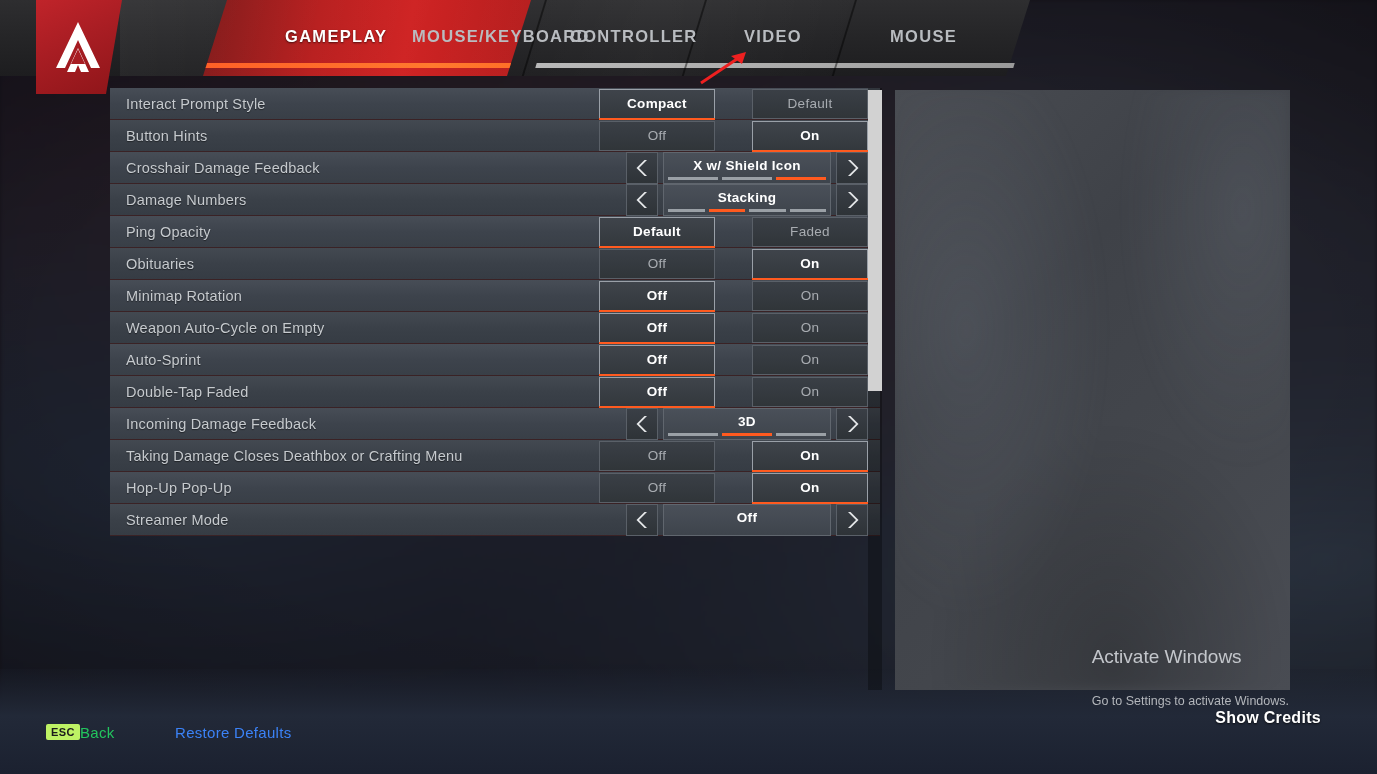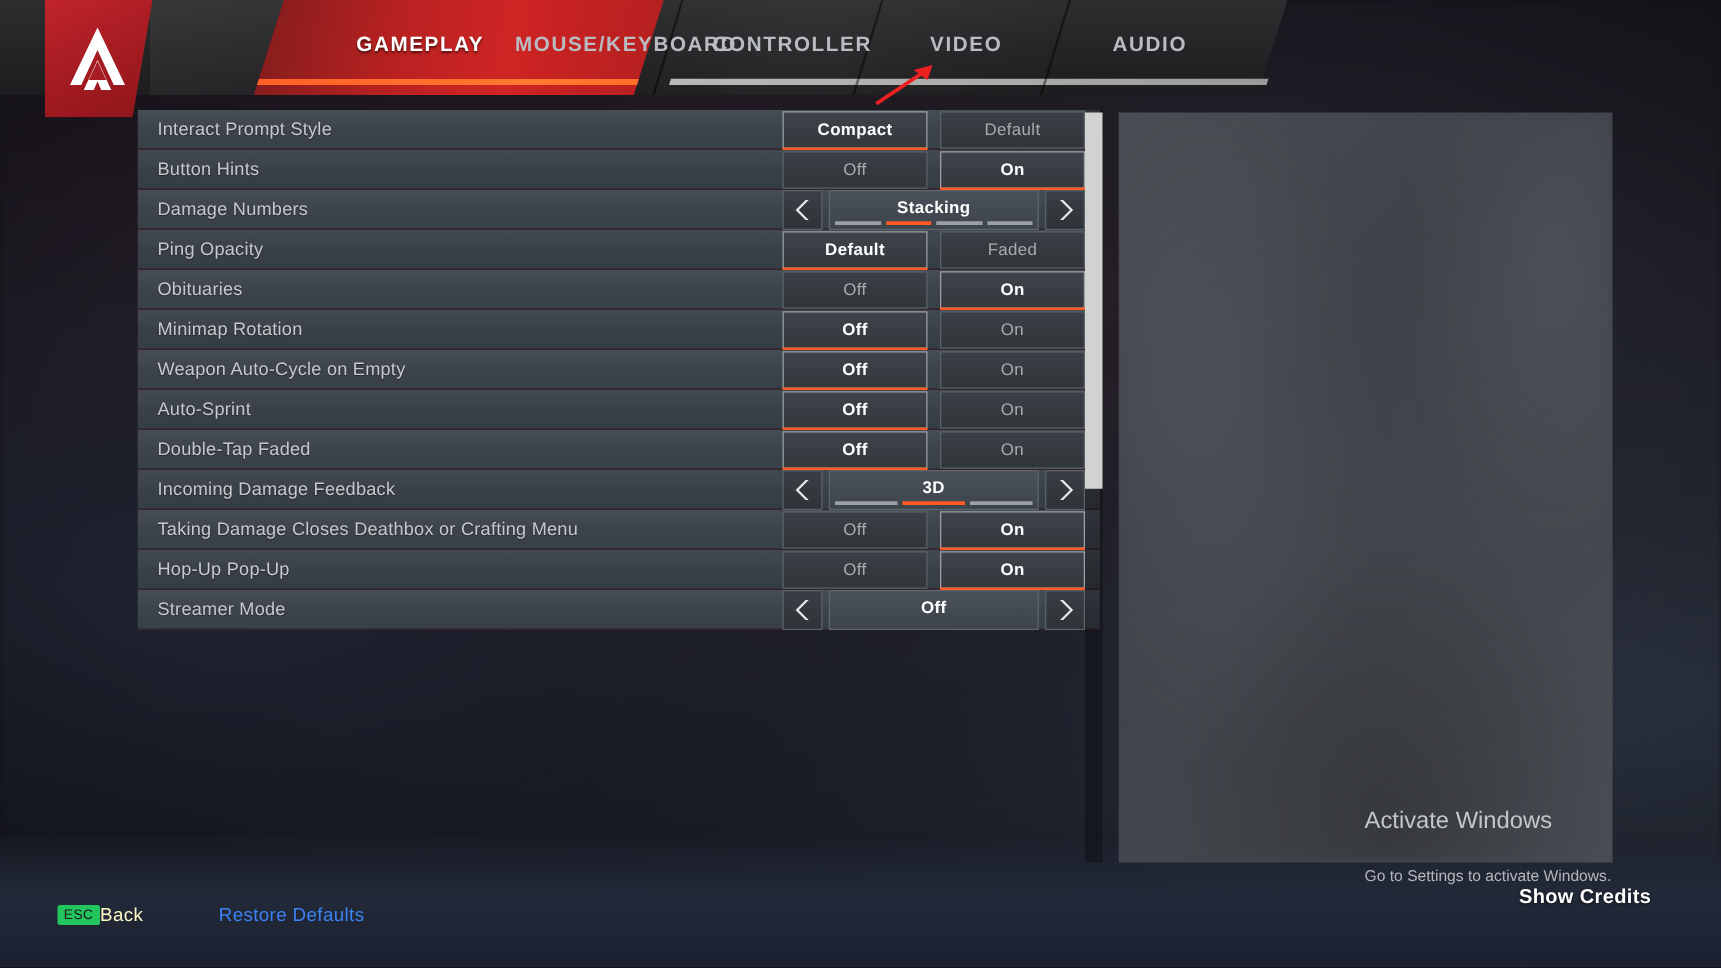--- a/index.html
+++ b/index.html
@@ -74,21 +74,21 @@
   
   #panel{ position:absolute; left:110px; top:88px; width:770px; height:602px;
     z-index:2; overflow:hidden; }
   .row{ position:relative; height:32px; display:flex; align-items:center;
     background:linear-gradient(180deg,#474d56 0%,#3d434c 52%,#393f47 100%);
     border-bottom:1px solid #3a2225; }
   .row:nth-child(even){ background:linear-gradient(180deg,#434951 0%,#3a4048 52%,#363c44 100%); }
   .row .label{ padding-left:16px; font-size:14.5px; color:#c6cace;
     letter-spacing:.2px; white-space:nowrap; text-shadow:0 1px 1px rgba(0,0,0,.45); }
   .row .ctrl{ position:absolute; right:12px; top:50%; transform:translateY(-50%);
-    display:flex; align-items:flex-start; }
+    display:flex; align-items:flex-start;gap:27px; }
 
   
   .tgl{ position:relative; width:116px; height:30px; margin-left:10px;
     background:linear-gradient(180deg,#3a3f46 0%,#303539 100%);
     border:1px solid #5a6068; display:flex; align-items:center; justify-content:center;
     font-size:13.5px; color:#a8acb1; letter-spacing:.3px; }
   .tgl.sel{ border-color:#9aa0a8; color:#ffffff; font-weight:bold;
     background:linear-gradient(180deg,#3f444b 0%,#33383d 100%); }
   .tgl.sel:after{ content:""; position:absolute; left:-1px; right:-1px; bottom:-3px;
     height:3px; background:#ff5a1f; }
@@ -121,24 +121,24 @@
   #preview .pv1{ position:absolute; inset:0;
     background:
       radial-gradient(60% 80% at 18% 40%, rgba(140,150,165,.16) 0%, rgba(0,0,0,0) 60%),
       radial-gradient(50% 70% at 88% 20%, rgba(150,160,175,.13) 0%, rgba(0,0,0,0) 62%),
       radial-gradient(70% 60% at 55% 95%, rgba(0,0,0,.22) 0%, rgba(0,0,0,0) 65%);
     filter:blur(6px); }
 
   
   #footer{ position:absolute; left:0; bottom:0; width:1377px; height:84px; z-index:5; }
   #esc{ position:absolute; left:46px; bottom:42px; transform:translateY(50%);
-    background:#22c55e; color:#1c1c1c; font-size:11px; font-weight:normal;
+    background:#bef264; color:#1c1c1c; font-size:11px; font-weight:bold;
     padding:2px 5px 2px 5px; border-radius:2px; letter-spacing:.4px; }
   #backlbl{ position:absolute; left:80px; bottom:42px; transform:translateY(50%);
-    font-size:15px; color:#fef9c3; letter-spacing:.3px; }
+    font-size:15px; color:#22c55e; letter-spacing:.3px; }
   #restore{ position:absolute; left:175px; bottom:42px; transform:translateY(50%);
     font-size:15px; color:#3b82f6; letter-spacing:.3px; }
   #credits{ position:absolute; right:56px; bottom:56px; transform:translateY(50%);
     font-size:16px; font-weight:bold; color:#ffffff; letter-spacing:.3px;
     text-shadow:0 1px 2px rgba(0,0,0,.7); }
 
   
   #wm{ position:absolute; right:88px; bottom:64px; text-align:left; z-index:4;
     color:#b9bcc0; pointer-events:none; }
   #wm .t1{ font-size:19px; color:#c3c6cb; line-height:22px; }
@@ -159,21 +159,21 @@
   <div class="sheen"></div>
   <div class="greyline"></div>
   <div class="sep" style="left:545px"></div>
   <div class="sep" style="left:705px"></div>
   <div class="sep" style="left:855px"></div>
 
   <div class="tablabel active" style="left:285px">GAMEPLAY</div>
   <div class="tablabel" style="left:412px">MOUSE/KEYBOARD</div>
   <div class="tablabel" style="left:570px">CONTROLLER</div>
   <div class="tablabel" style="left:744px">VIDEO</div>
-  <div class="tablabel" style="left:890px">AUDIO</div>
+  <div class="tablabel" style="left:890px">MOUSE</div>
 </div>
 
 <div id="logo">
   <svg width="56" height="58" viewBox="0 0 56 58">
     <path d="M28 4 L50 50 L41 50 L28 22 L15 50 L6 50 Z" fill="#ffffff"></path>
     <path d="M28 30 L39 54 L31 54 L28 47 L25 54 L17 54 Z" fill="#ffffff"></path>
     <path d="M28 31 L35 46 L21 46 Z" fill="#a81d23"></path>
   </svg>
 </div>
 
@@ -191,20 +191,45 @@
       </div>
     </div>
     <div class="row">
       <div class="label">Button Hints</div>
       <div class="ctrl">
         <div class="tgl">Off</div>
         <div class="tgl sel">On</div>
       </div>
     </div>
     <div class="row">
+      <div class="label">Crosshair Damage Feedback</div>
+      <div class="ctrl">
+        <div class="stp">
+          <div class="arw">
+            <svg width="13" height="18" viewBox="0 0 13 18">
+              <path d="M11 1 L3 9 L11 17 L8.5 17 L0.5 9 L8.5 1 Z" fill="#e6e8ea"></path>
+            </svg>
+          </div>
+          <div class="stpbody">
+            <div class="val">X w/ Shield Icon</div>
+            <div class="segs">
+              <i></i>
+              <i></i>
+              <i class="on"></i>
+            </div>
+          </div>
+          <div class="arw">
+            <svg width="13" height="18" viewBox="0 0 13 18">
+              <path d="M2 1 L10 9 L2 17 L4.5 17 L12.5 9 L4.5 1 Z" fill="#e6e8ea"></path>
+            </svg>
+          </div>
+        </div>
+      </div>
+    </div>
+    <div class="row">
       <div class="label">Damage Numbers</div>
       <div class="ctrl">
         <div class="stp">
           <div class="arw">
             <svg width="13" height="18" viewBox="0 0 13 18">
               <path d="M11 1 L3 9 L11 17 L8.5 17 L0.5 9 L8.5 1 Z" fill="#e6e8ea"></path>
             </svg>
           </div>
           <div class="stpbody">
             <div class="val">Stacking</div>

